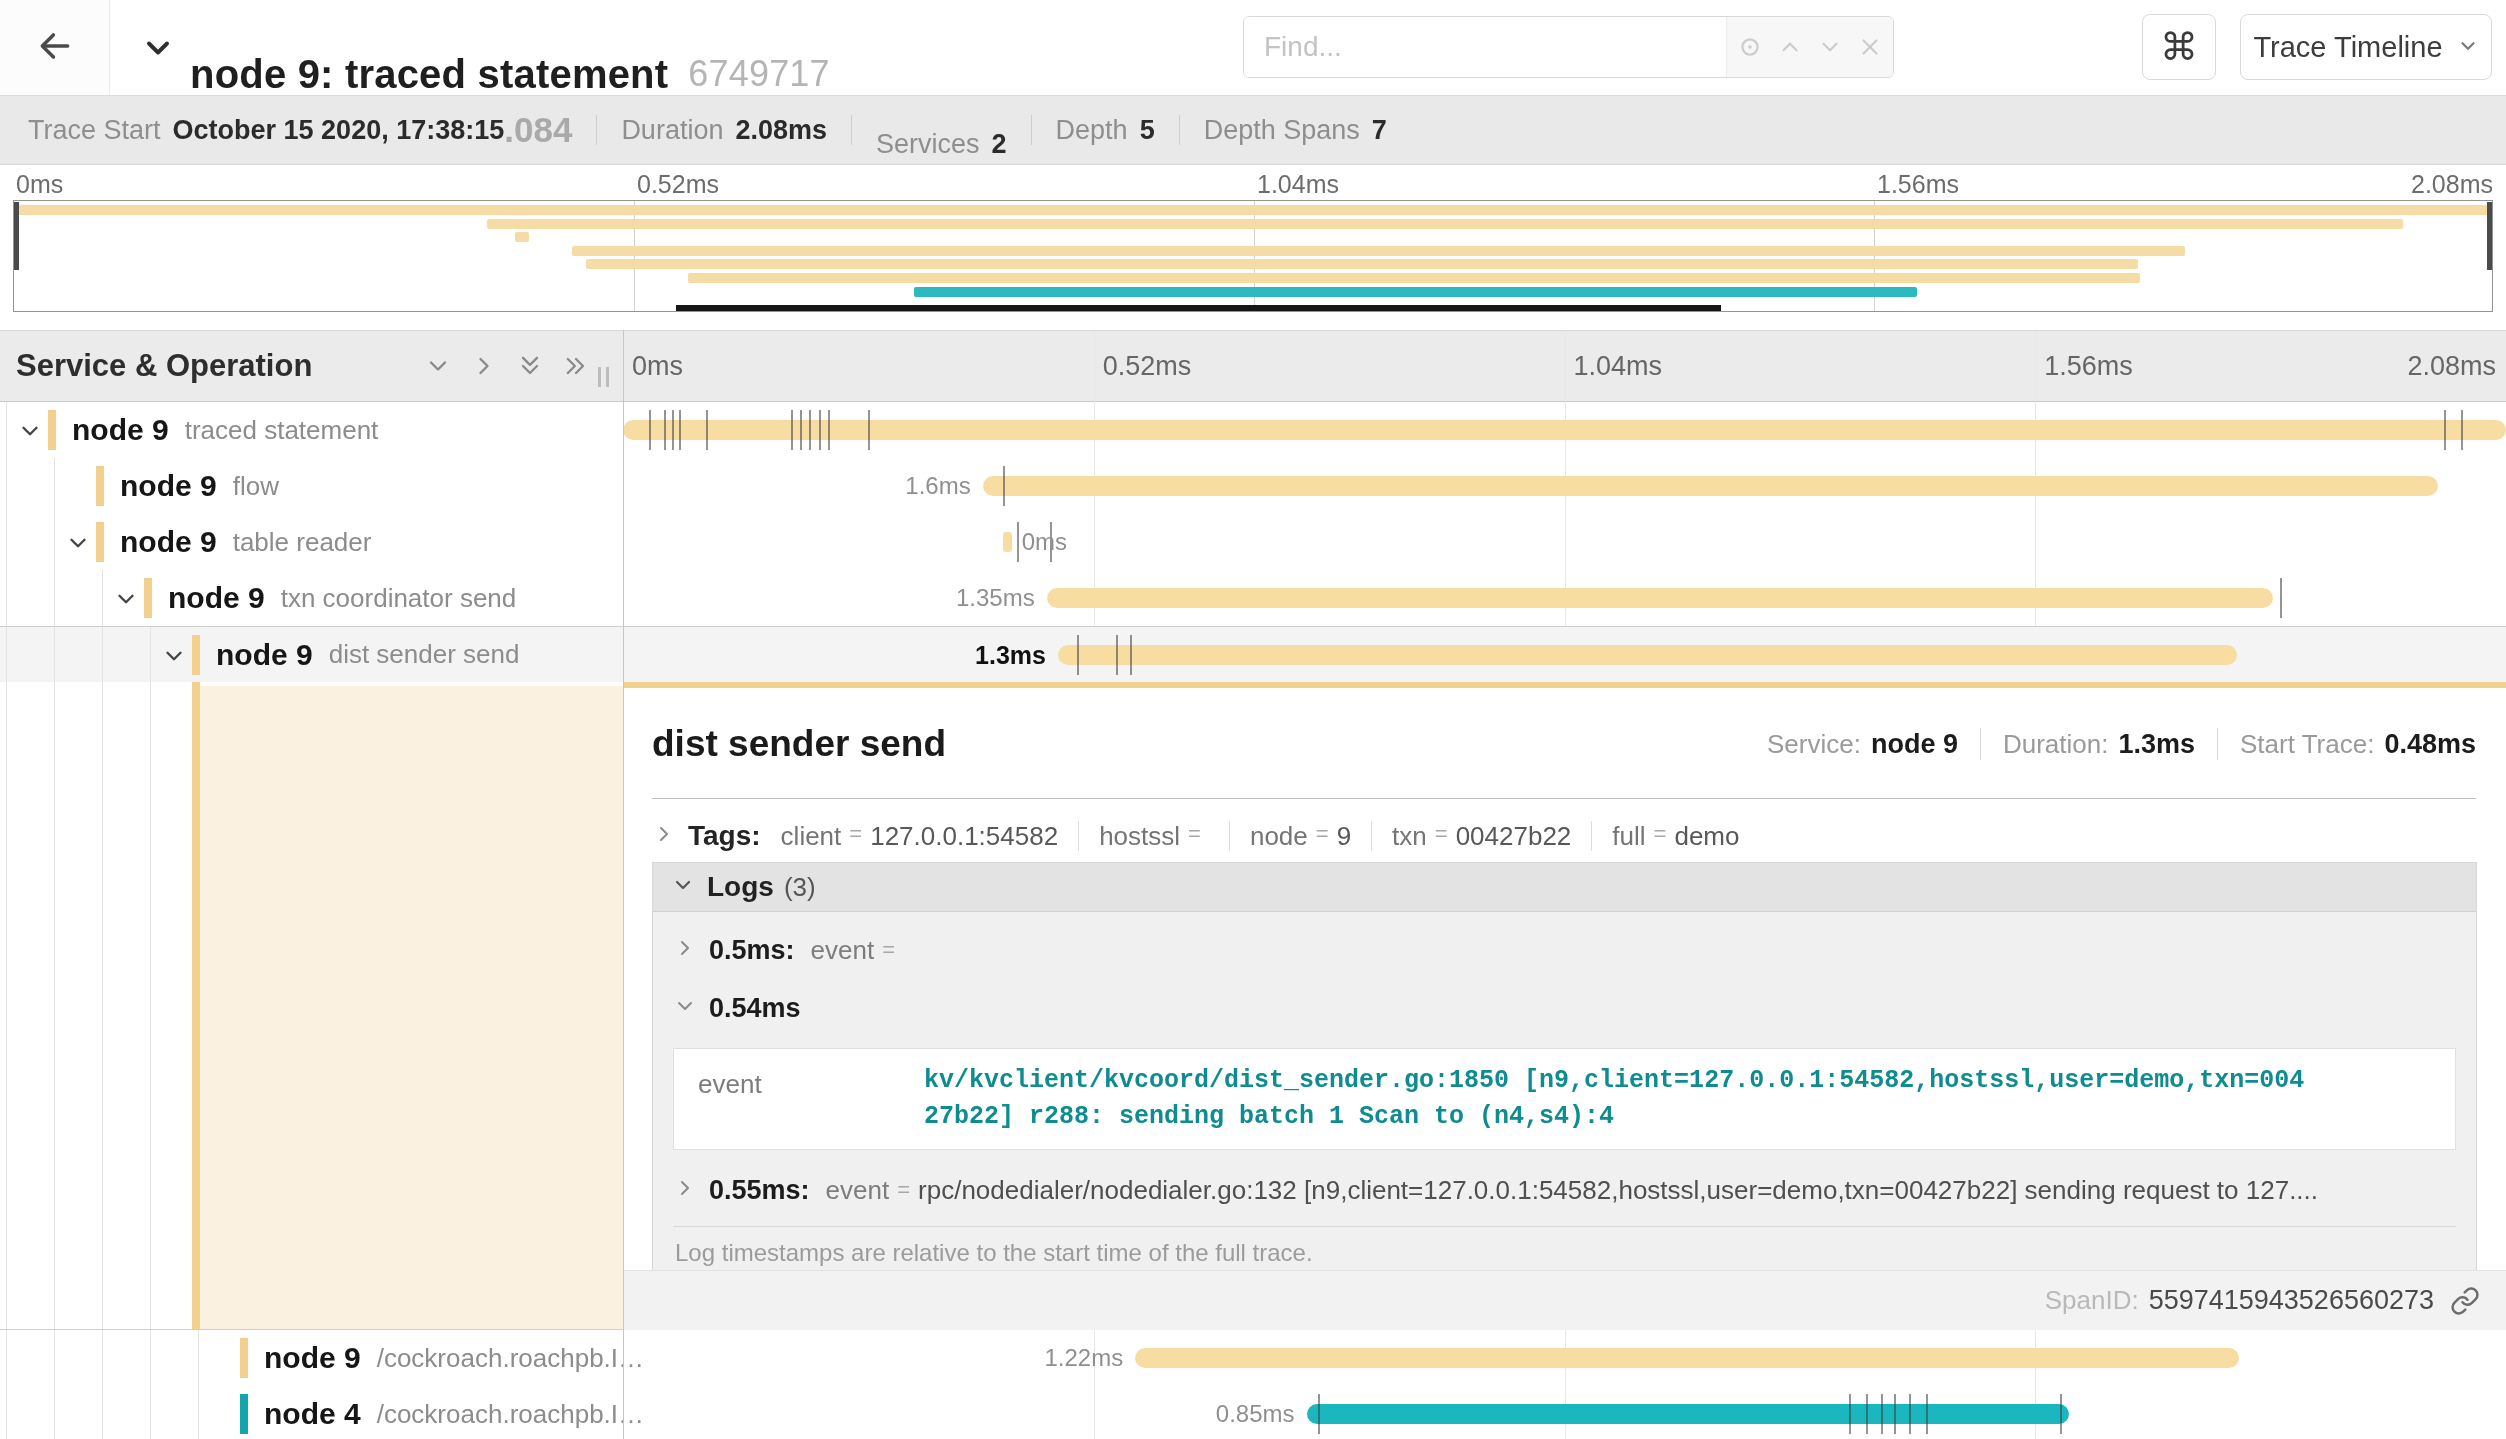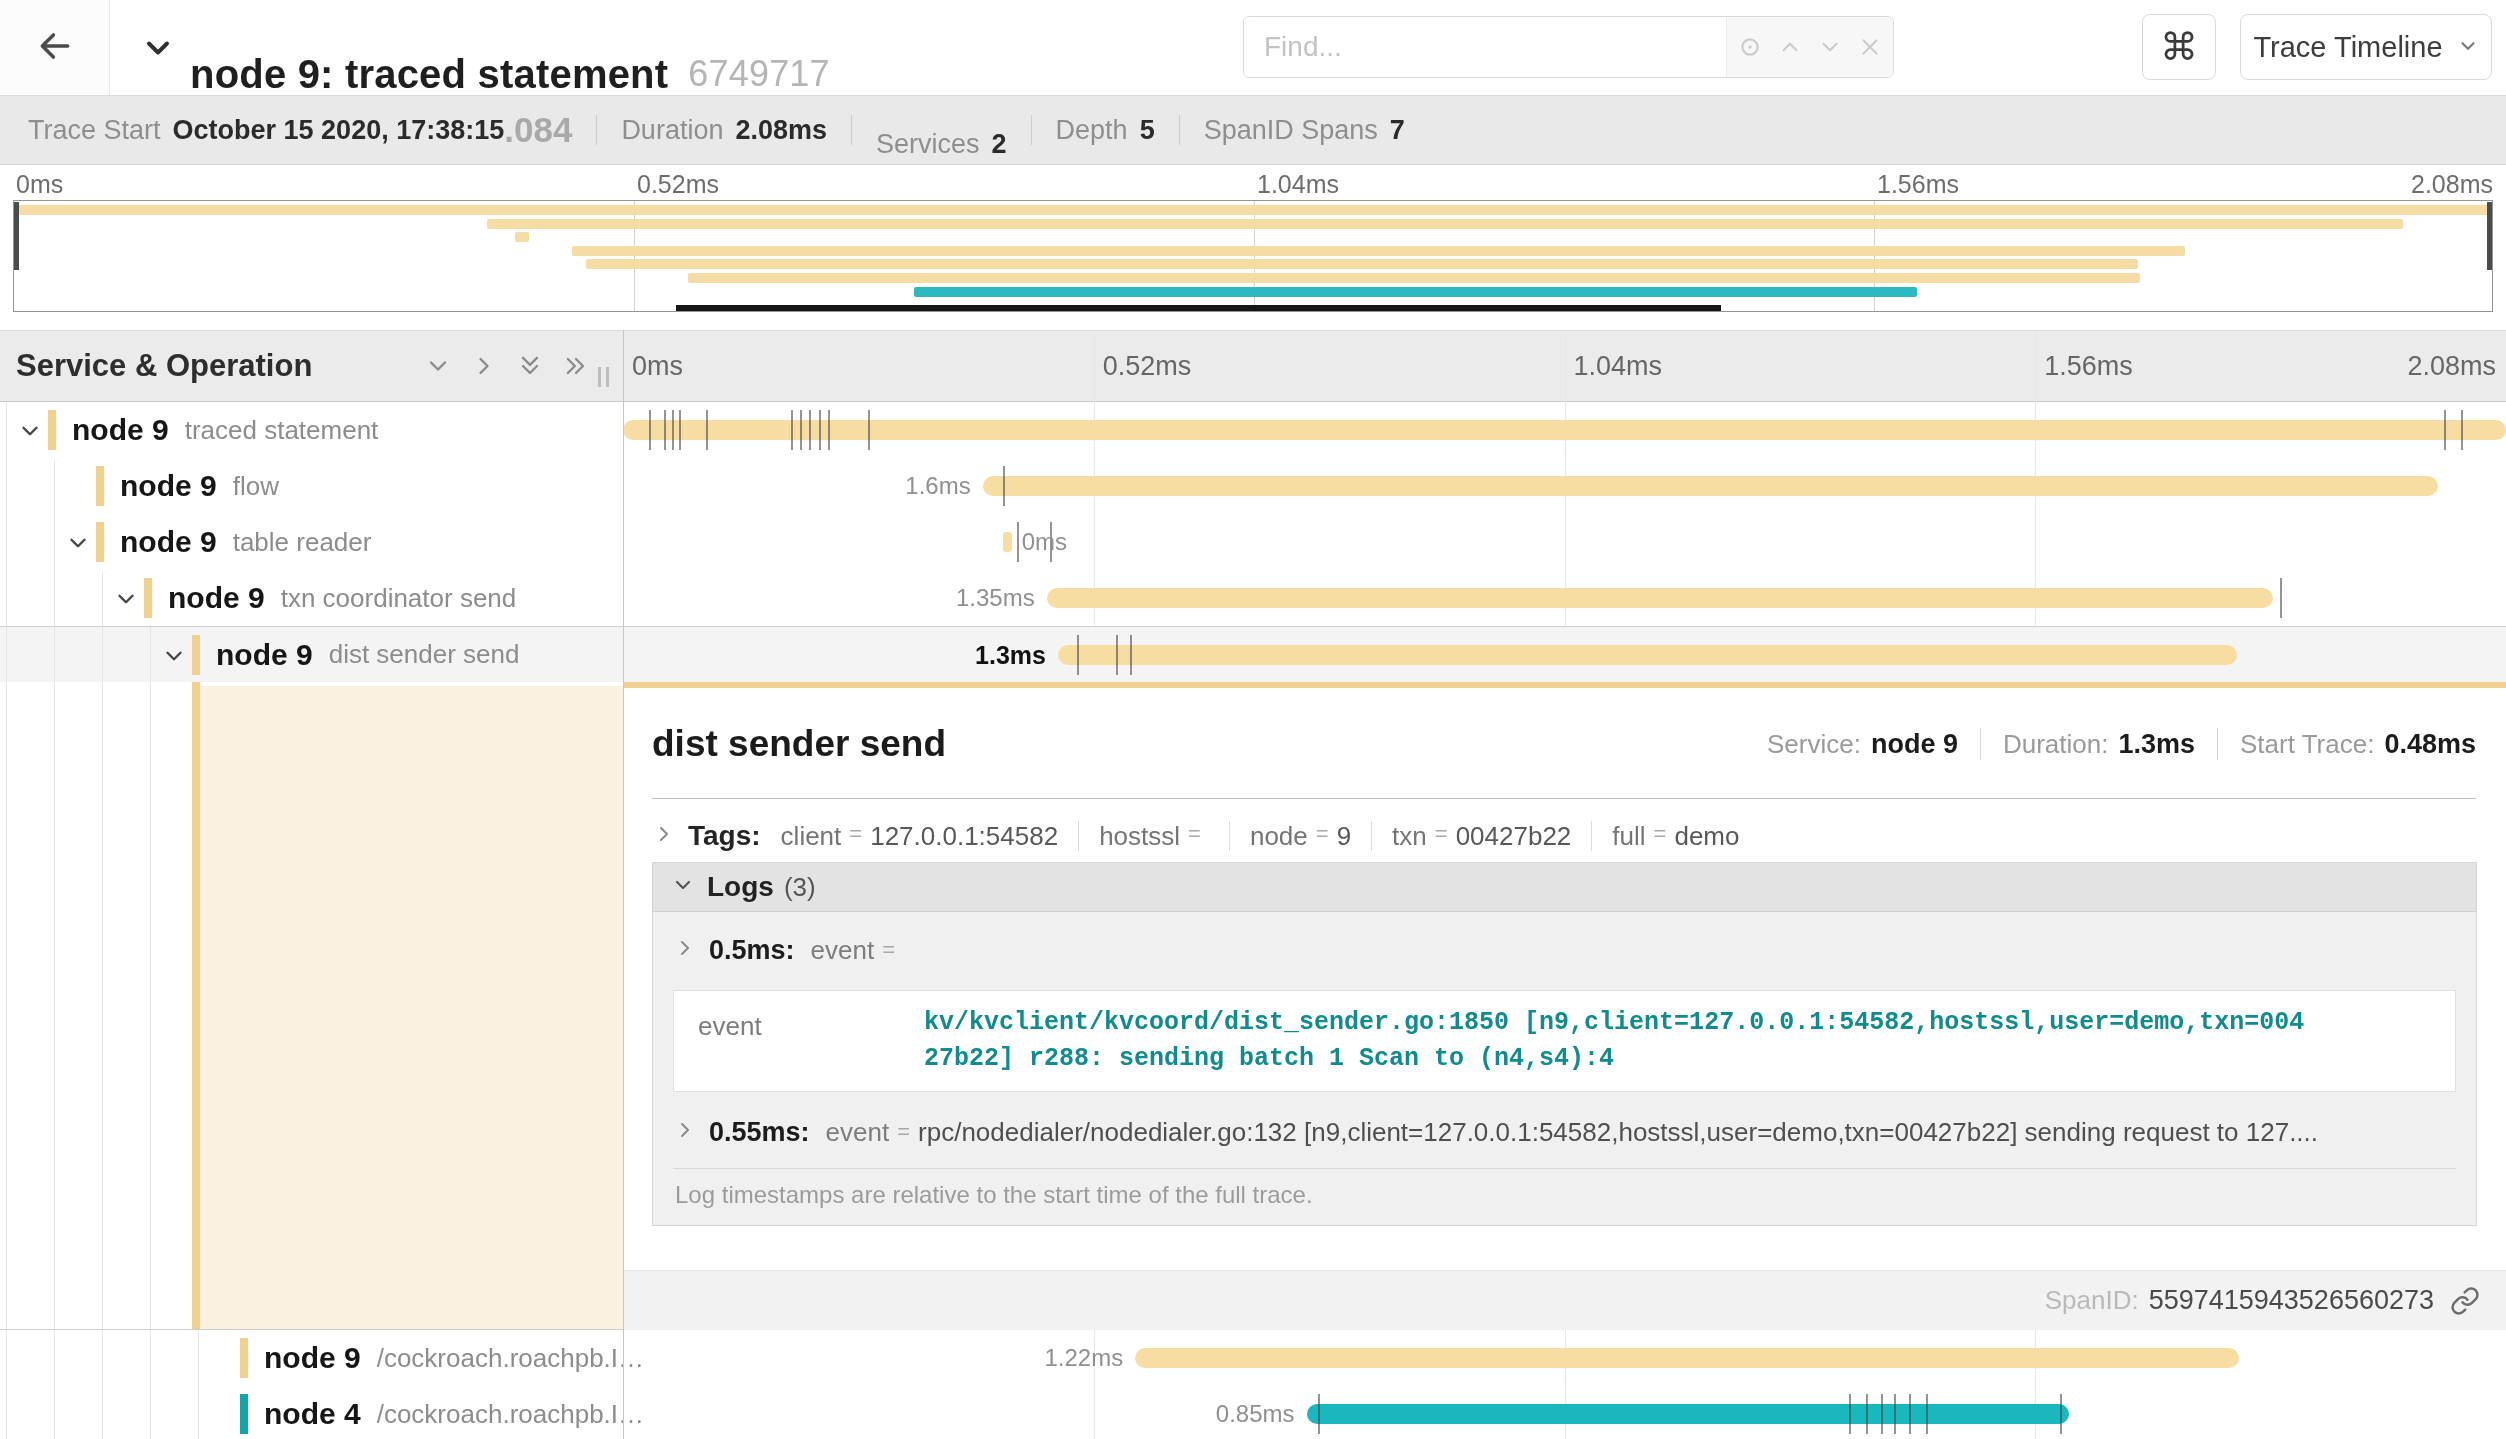--- a/index.html
+++ b/index.html
@@ -180,21 +180,21 @@
         <span class="stat-label">Services</span>
         <span class="stat-value">2</span>
       </span>
       <span class="stat-sep"></span>
       <span class="stat-item" style="display: inline-flex; align-items: center;">
         <span class="stat-label">Depth</span>
         <span class="stat-value">5</span>
       </span>
       <span class="stat-sep"></span>
       <span class="stat-item" style="display: inline-flex; align-items: center;">
-        <span class="stat-label">SpanID Spans</span>
+        <span class="stat-label">Depth Spans</span>
         <span class="stat-value">7</span>
       </span>
     </div>
 
   <div class="minimap" id="minimap">
       <span class="mm-label" style="left: 16px;">0ms</span>
       <span class="mm-label" style="left: 637px;">0.52ms</span>
       <span class="mm-label" style="left: 1257px;">1.04ms</span>
       <span class="mm-label" style="left: 1877px;">1.56ms</span>
       <span class="mm-label" style="right: 13px;">2.08ms</span>
@@ -489,20 +489,26 @@
         </div>
         <div class="logs-body" id="logs-body">
             <div class="log-row">
               <span><svg width="24" height="24" viewBox="0 0 24 24" fill="none" stroke="#8a8a8a" stroke-width="2" stroke-linecap="round" stroke-linejoin="round">
                   <polyline points="9 6 15 12 9 18"></polyline>
                 </svg></span>
               <span class="log-time">0.5ms:</span>
               <span class="log-key">event</span>
               <span class="log-eq">=</span>
             </div>
+            <div class="log-row">
+              <span><svg width="24" height="24" viewBox="0 0 24 24" fill="none" stroke="#8a8a8a" stroke-width="2" stroke-linecap="round" stroke-linejoin="round">
+                  <polyline points="6 9 12 15 18 9"></polyline>
+                </svg></span>
+              <span class="log-time">0.54ms</span>
+            </div>
             <div class="kv-box">
               <div class="kv-key">event</div>
               <div class="kv-val">kv/kvclient/kvcoord/dist_sender.go:1850 [n9,client=127.0.0.1:54582,hostssl,user=demo,txn=00427b22] r288: sending batch 1 Scan to (n4,s4):4</div>
             </div>
             <div class="log-row">
               <span><svg width="24" height="24" viewBox="0 0 24 24" fill="none" stroke="#8a8a8a" stroke-width="2" stroke-linecap="round" stroke-linejoin="round">
                   <polyline points="9 6 15 12 9 18"></polyline>
                 </svg></span>
               <span class="log-time">0.55ms:</span>
               <span class="log-key">event</span>

